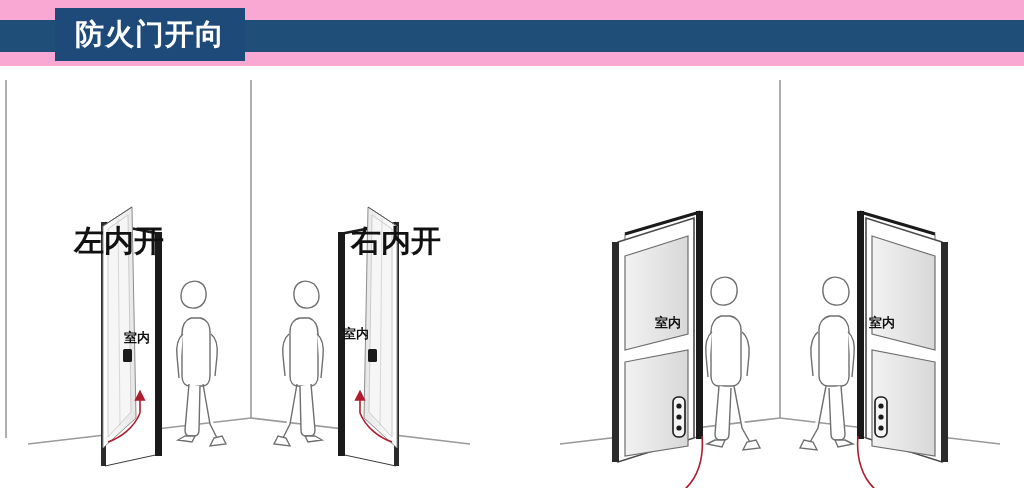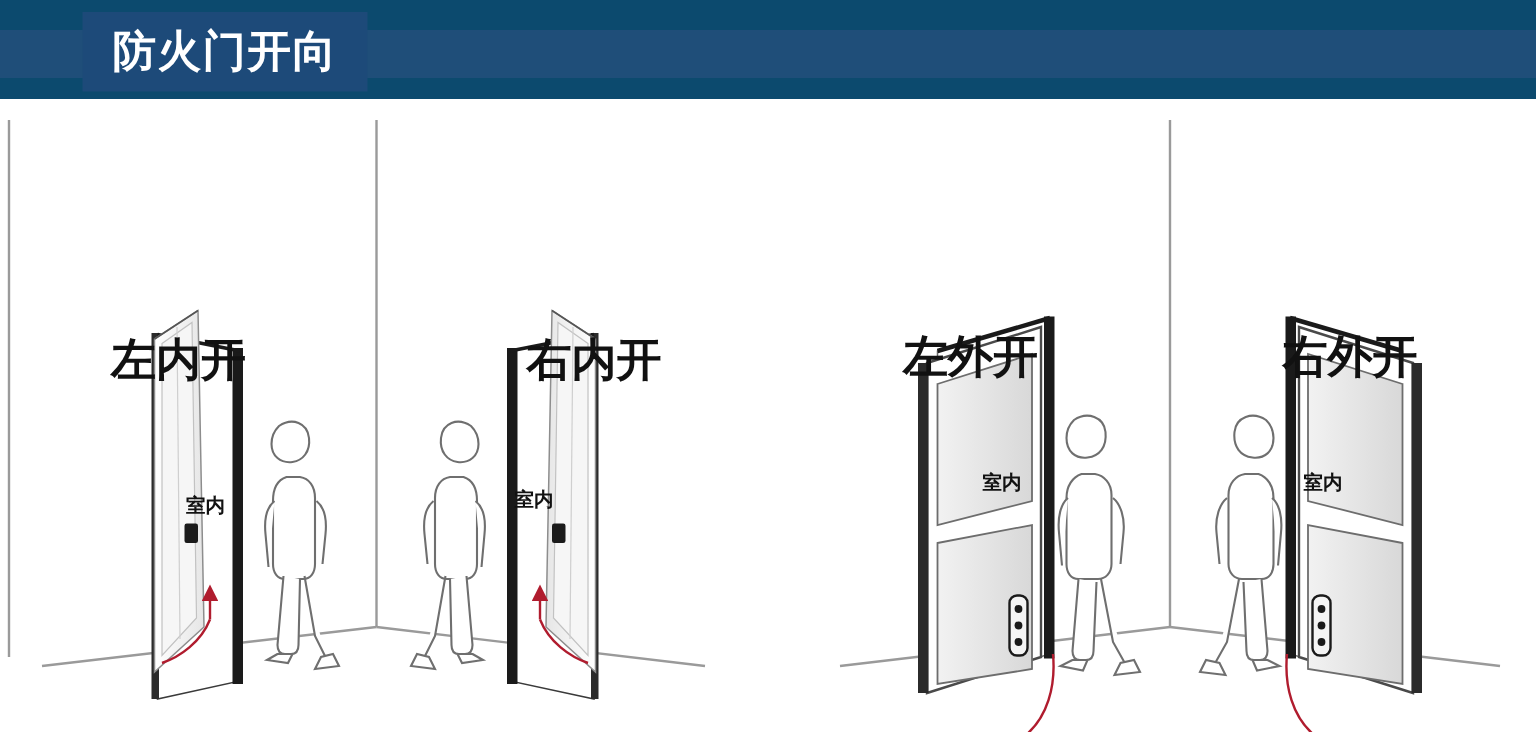--- a/index.html
+++ b/index.html
@@ -8,21 +8,21 @@
     padding: 0;
     background: #ffffff;
   }
   body {
     font-family: "Liberation Sans", "DejaVu Sans", sans-serif;
   }
   #page {
     position: relative;
     width: 1024px;
     height: 488px;
-    background: #0c4a6e;
+    background: #f9a8d4;
     overflow: hidden;
   }
 
   
   .banner-bar {
     position: absolute;
     left: 0;
     top: 20px;
     width: 1024px;
     height: 32px;
@@ -277,22 +277,20 @@
           <path d="M841,320 l4,48 c0,4 -2,6 -5,6 l-4,0 c-3,0 -5,-2 -5,-6 l-2,-46"></path>
           <path d="M826,320 l-8,42 l-9,16"></path>
           <path d="M845,374 l8,4 l-15,3 l-3,-7 z"></path>
           <path d="M813,376 l4,8 l-17,-2 l4,-8 z"></path>
         </g>
       </g>
     </svg>
 
     <div class="panel-label lbl-0">左内开</div>
     <div class="panel-label lbl-1">右内开</div>
-    <div class="panel-label lbl-2">左外开</div>
-    <div class="panel-label lbl-3">右外开</div>
 
     <div class="room-label rm-0">室内</div>
     <div class="room-label rm-1">室内</div>
     <div class="room-label rm-2">室内</div>
     <div class="room-label rm-3">室内</div>
 
   </div>
 
 </div>
 

